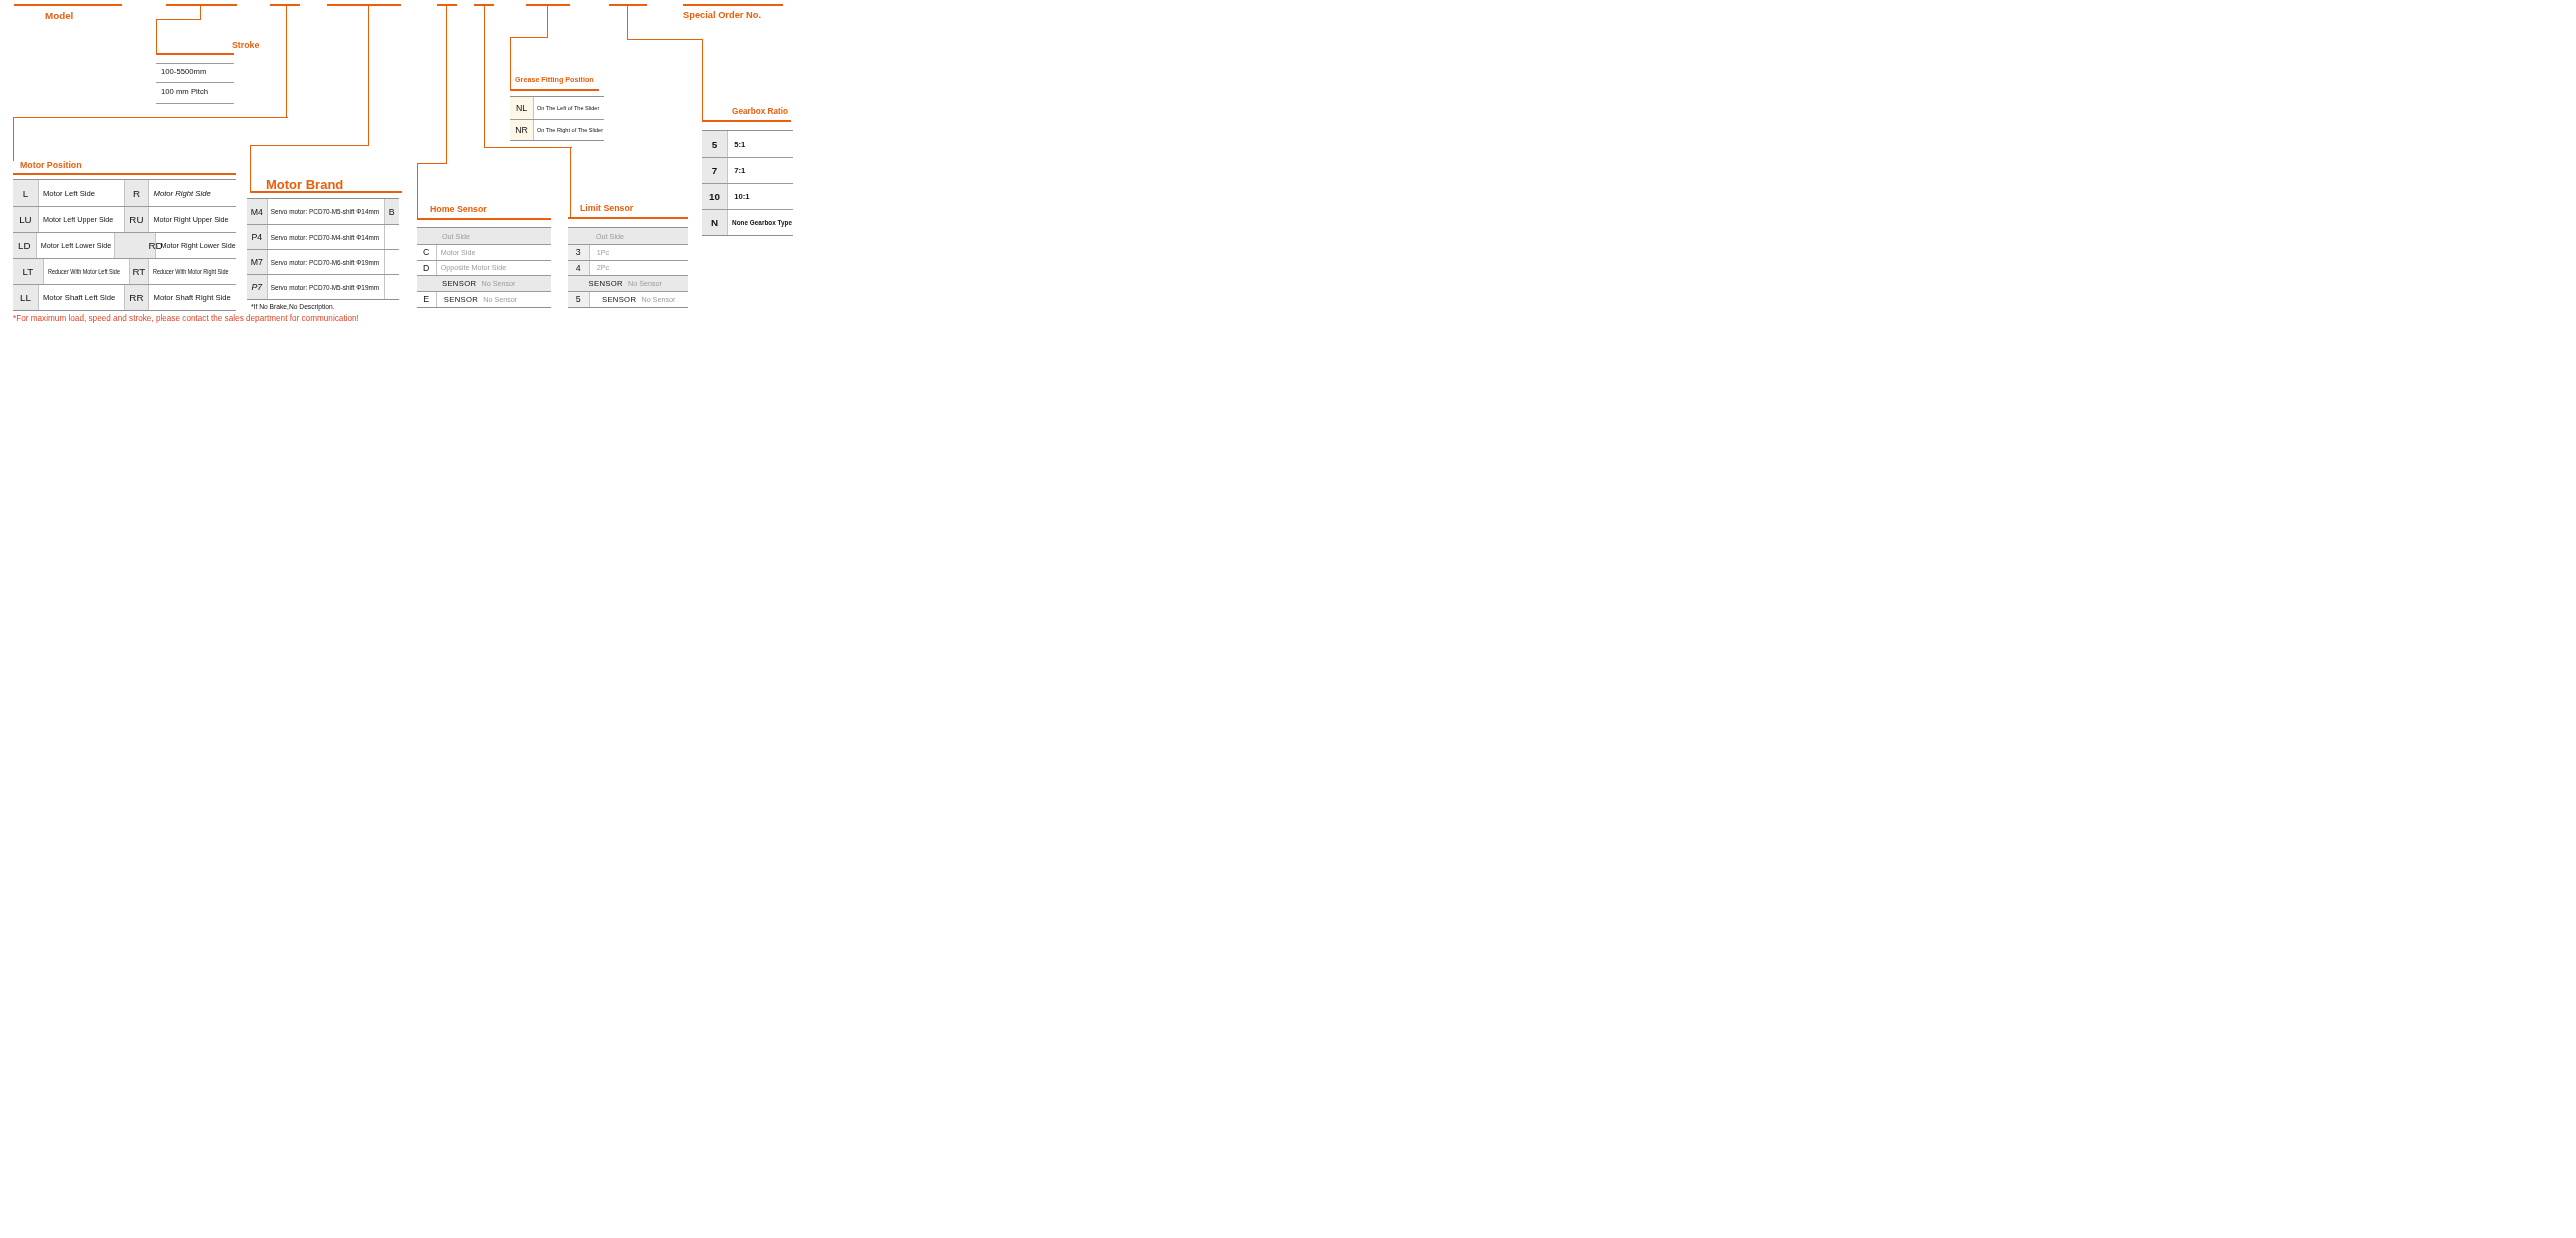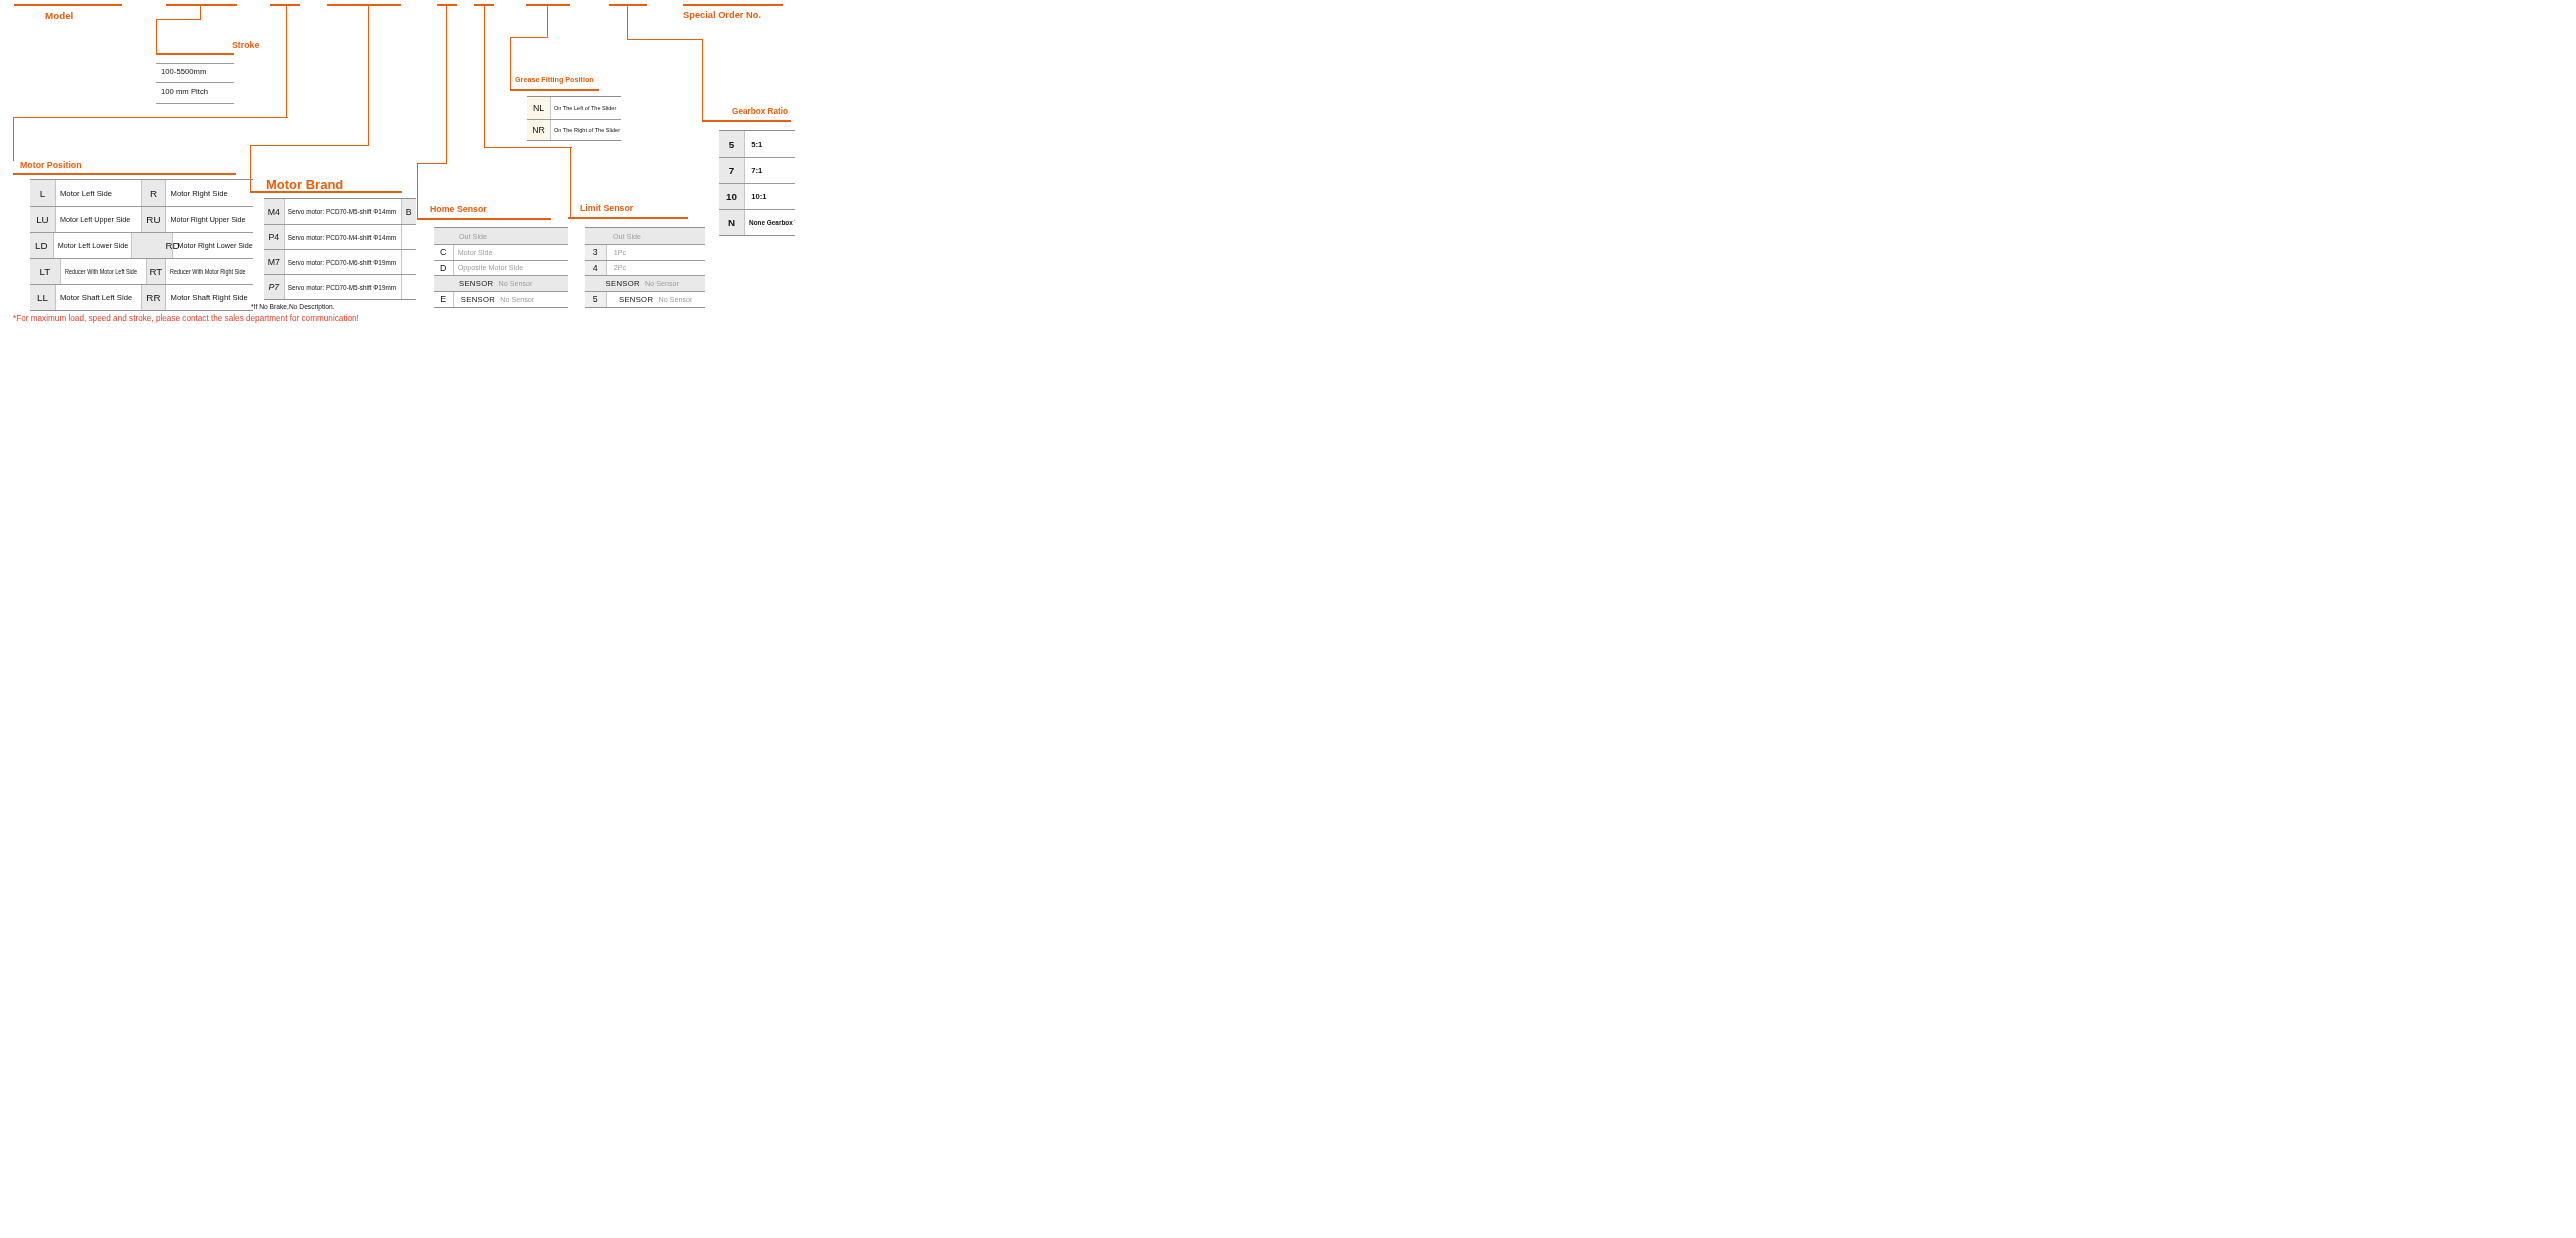--- a/index.html
+++ b/index.html
@@ -12,21 +12,21 @@
     --cellbg:#e9e9e9;
     --cream:#fdf7e8;
   }
   html,body{margin:0;padding:0;background:#fff;}
   body{font-family:"Liberation Sans", sans-serif;color:#111;}
   #canvas{position:relative;width:795px;height:355px;background:#fff;overflow:hidden;}
   .ln{position:absolute;background:var(--orange);}
   .gln{position:absolute;background:var(--sep);}
   .olbl{position:absolute;color:var(--orange);font-weight:700;white-space:nowrap;}
   .blk{position:absolute;white-space:nowrap;color:#111;}
-  .tbl{position:absolute;border-top:1.5px solid var(--edge);border-bottom:1.5px solid var(--edge);box-sizing:border-box;margin-left:17px;}
+  .tbl{position:absolute;border-top:1.5px solid var(--edge);border-bottom:1.5px solid var(--edge);box-sizing:border-box;}
   .row{display:flex;box-sizing:border-box;}
   .row + .row{border-top:1px solid var(--sep);}
   .cell{display:flex;align-items:center;box-sizing:border-box;}
   .code{justify-content:center;font-size:9.8px;}
   .desc{padding-left:4.1px;font-size:7.7px;}
   .bl{border-left:0.5px solid var(--vline);}
   .br{border-right:0.5px solid var(--vline);}
   .graybg{background:var(--cellbg);}
   .creambg{background:var(--cream);}
   .gt{color:var(--gtext);}
@@ -99,21 +99,21 @@
   <div class="blk" style="left:161px;top:67px;font-size:7.7px;">100-5500mm</div>
   <div class="gln" style="left:156px;top:82px;width:78px;height:1px;"></div>
   <div class="blk" style="left:161px;top:87px;font-size:7.7px;">100 mm Pitch</div>
   <div class="gln" style="left:156px;top:103px;width:78px;height:1px;"></div>
 
   <div class="tbl" style="left:13px;top:179px;width:223px;">
     <div class="row" style="height:26px;">
       <div class="cell code graybg br" style="width:26px;">L</div>
       <div class="cell desc" style="width:85px;">Motor Left Side</div>
       <div class="cell code graybg bl br" style="width:26px;">R</div>
-      <div class="cell desc" style="width:87px;">Motor Right Side</div>
+      <div class="cell desc" style="width:87px;font-style:italic;">Motor Right Side</div>
     </div>
     <div class="row" style="height:26px;">
       <div class="cell code graybg br" style="width:26px;">LU</div>
       <div class="cell desc" style="width:85px;font-size:7.2px;">Motor Left Upper Side</div>
       <div class="cell code graybg bl br" style="width:26px;">RU</div>
       <div class="cell desc" style="width:87px;font-size:7.2px;">Motor Right Upper Side</div>
     </div>
     <div class="row" style="height:26px;">
       <div class="cell code graybg br" style="width:26px;">LD</div>
       <div class="cell desc" style="width:85px;font-size:7.2px;">Motor Left Lower Side</div>

